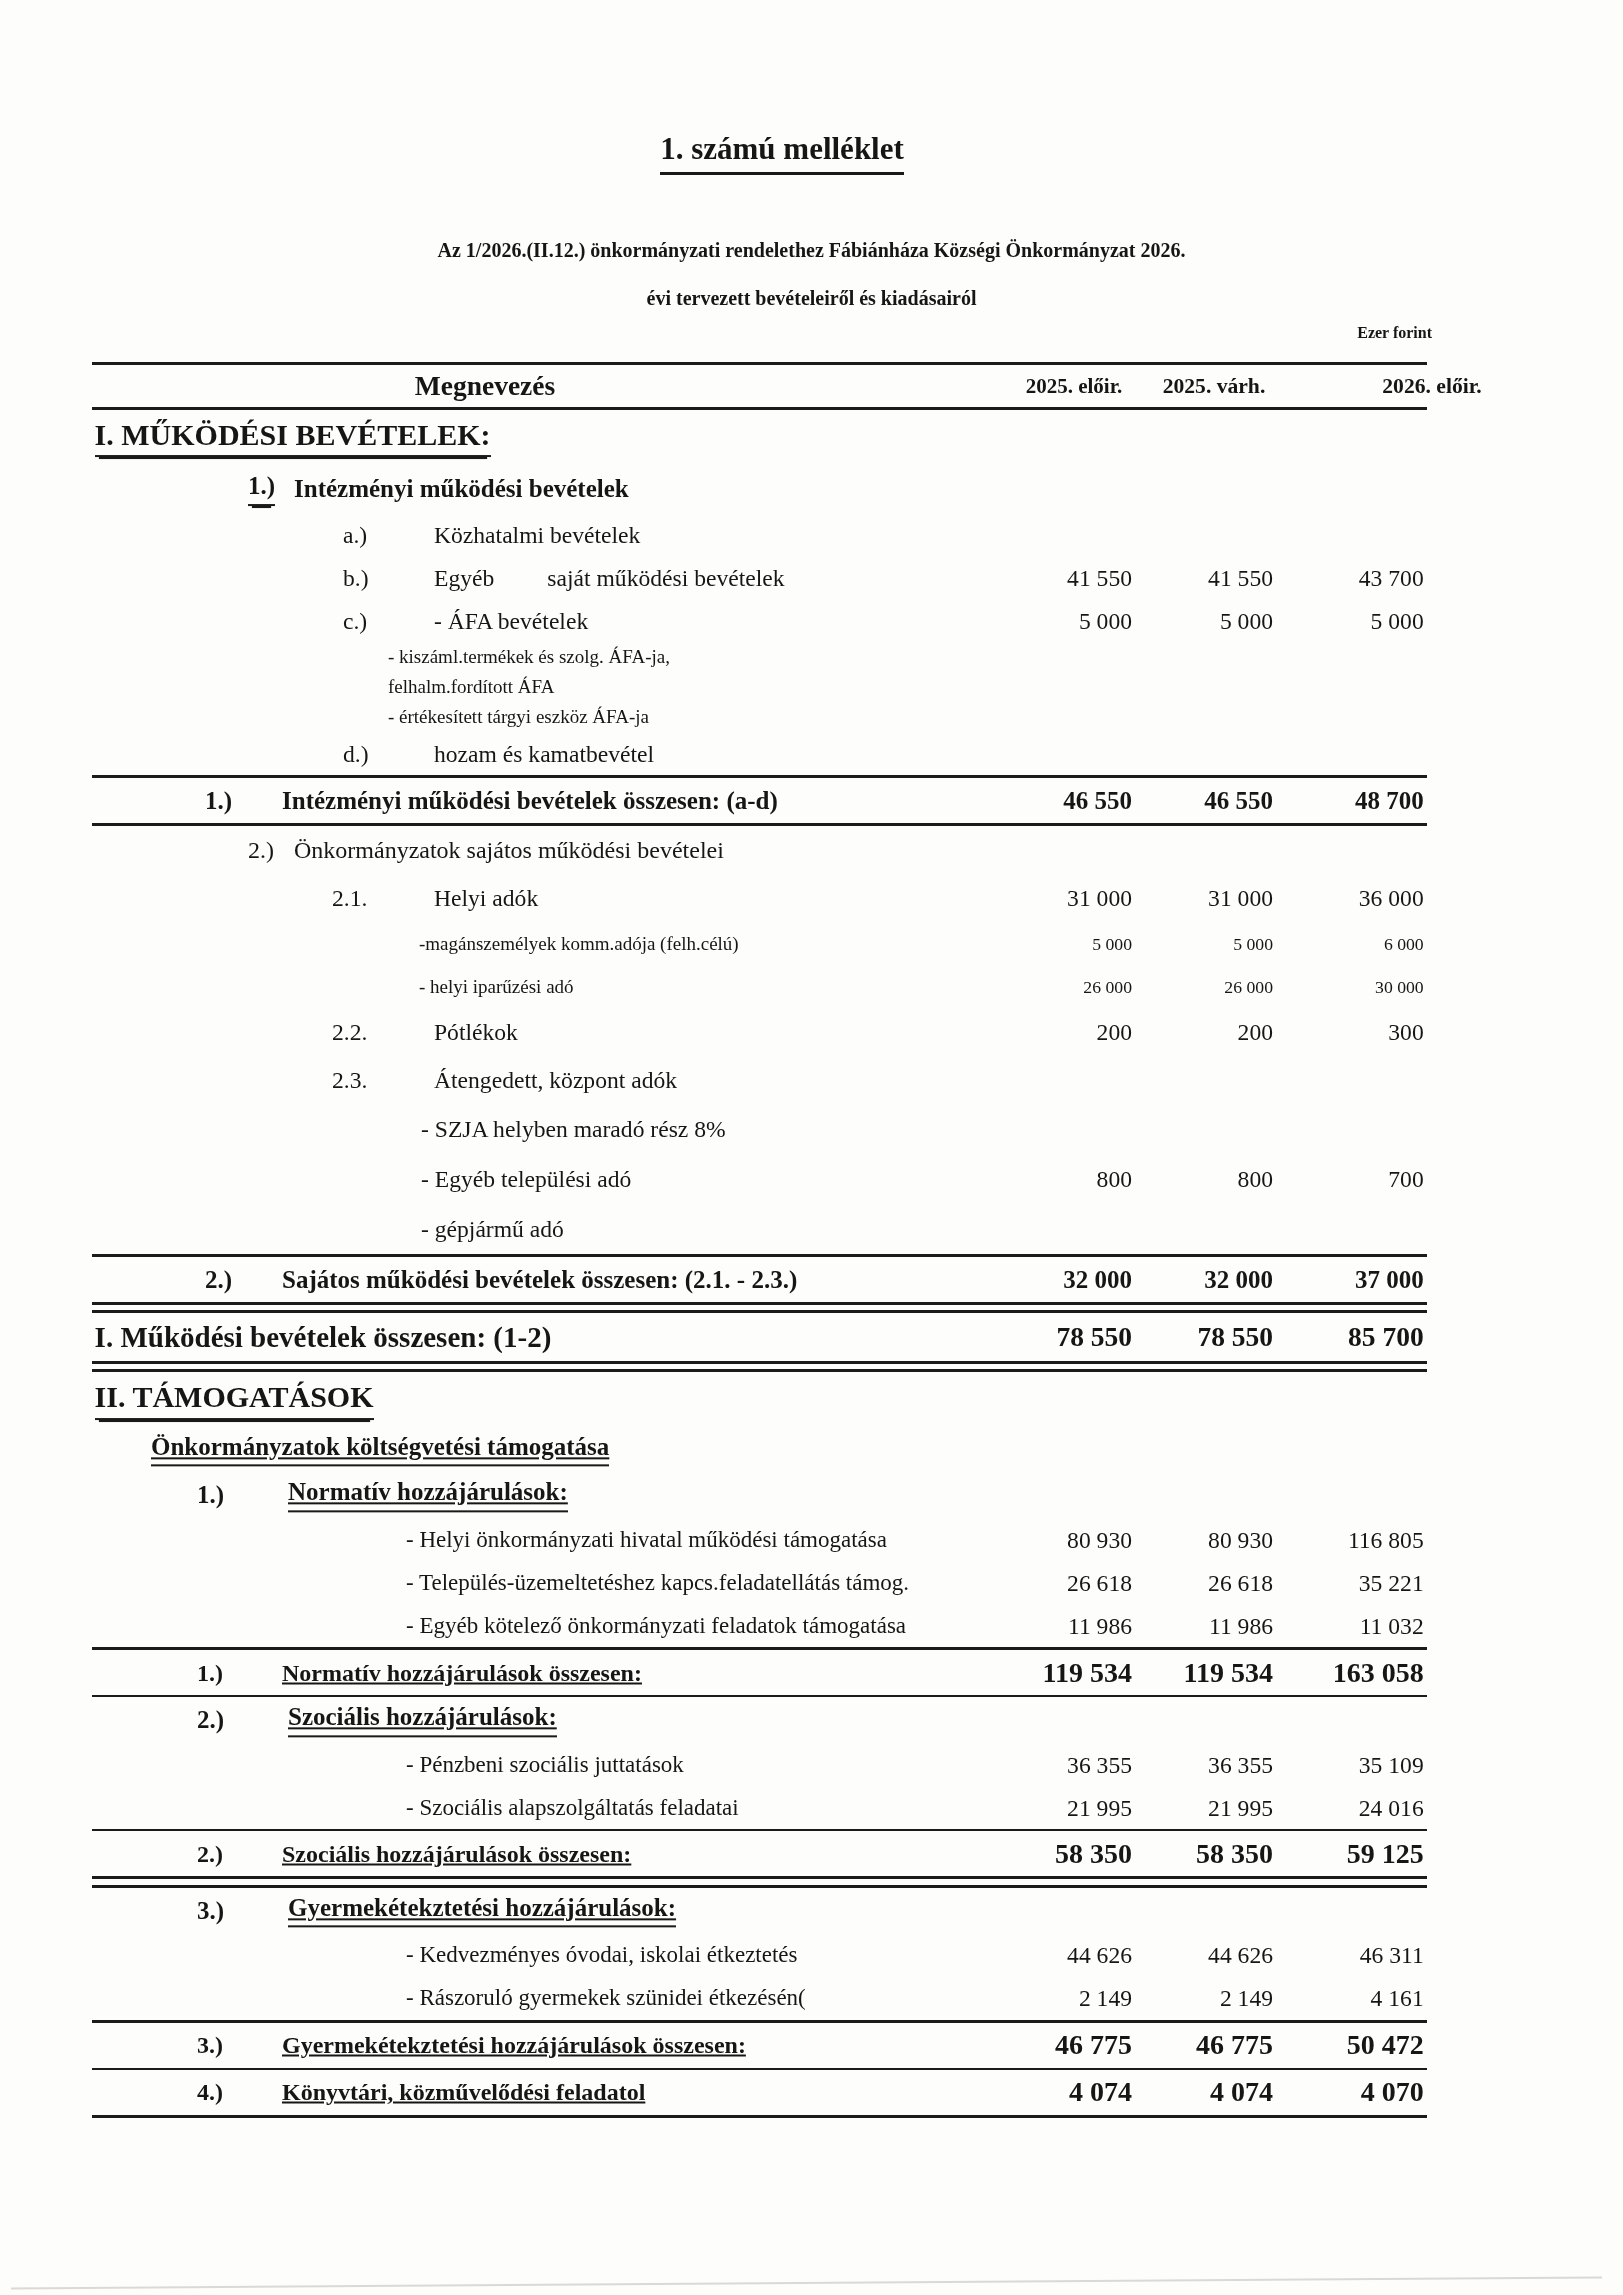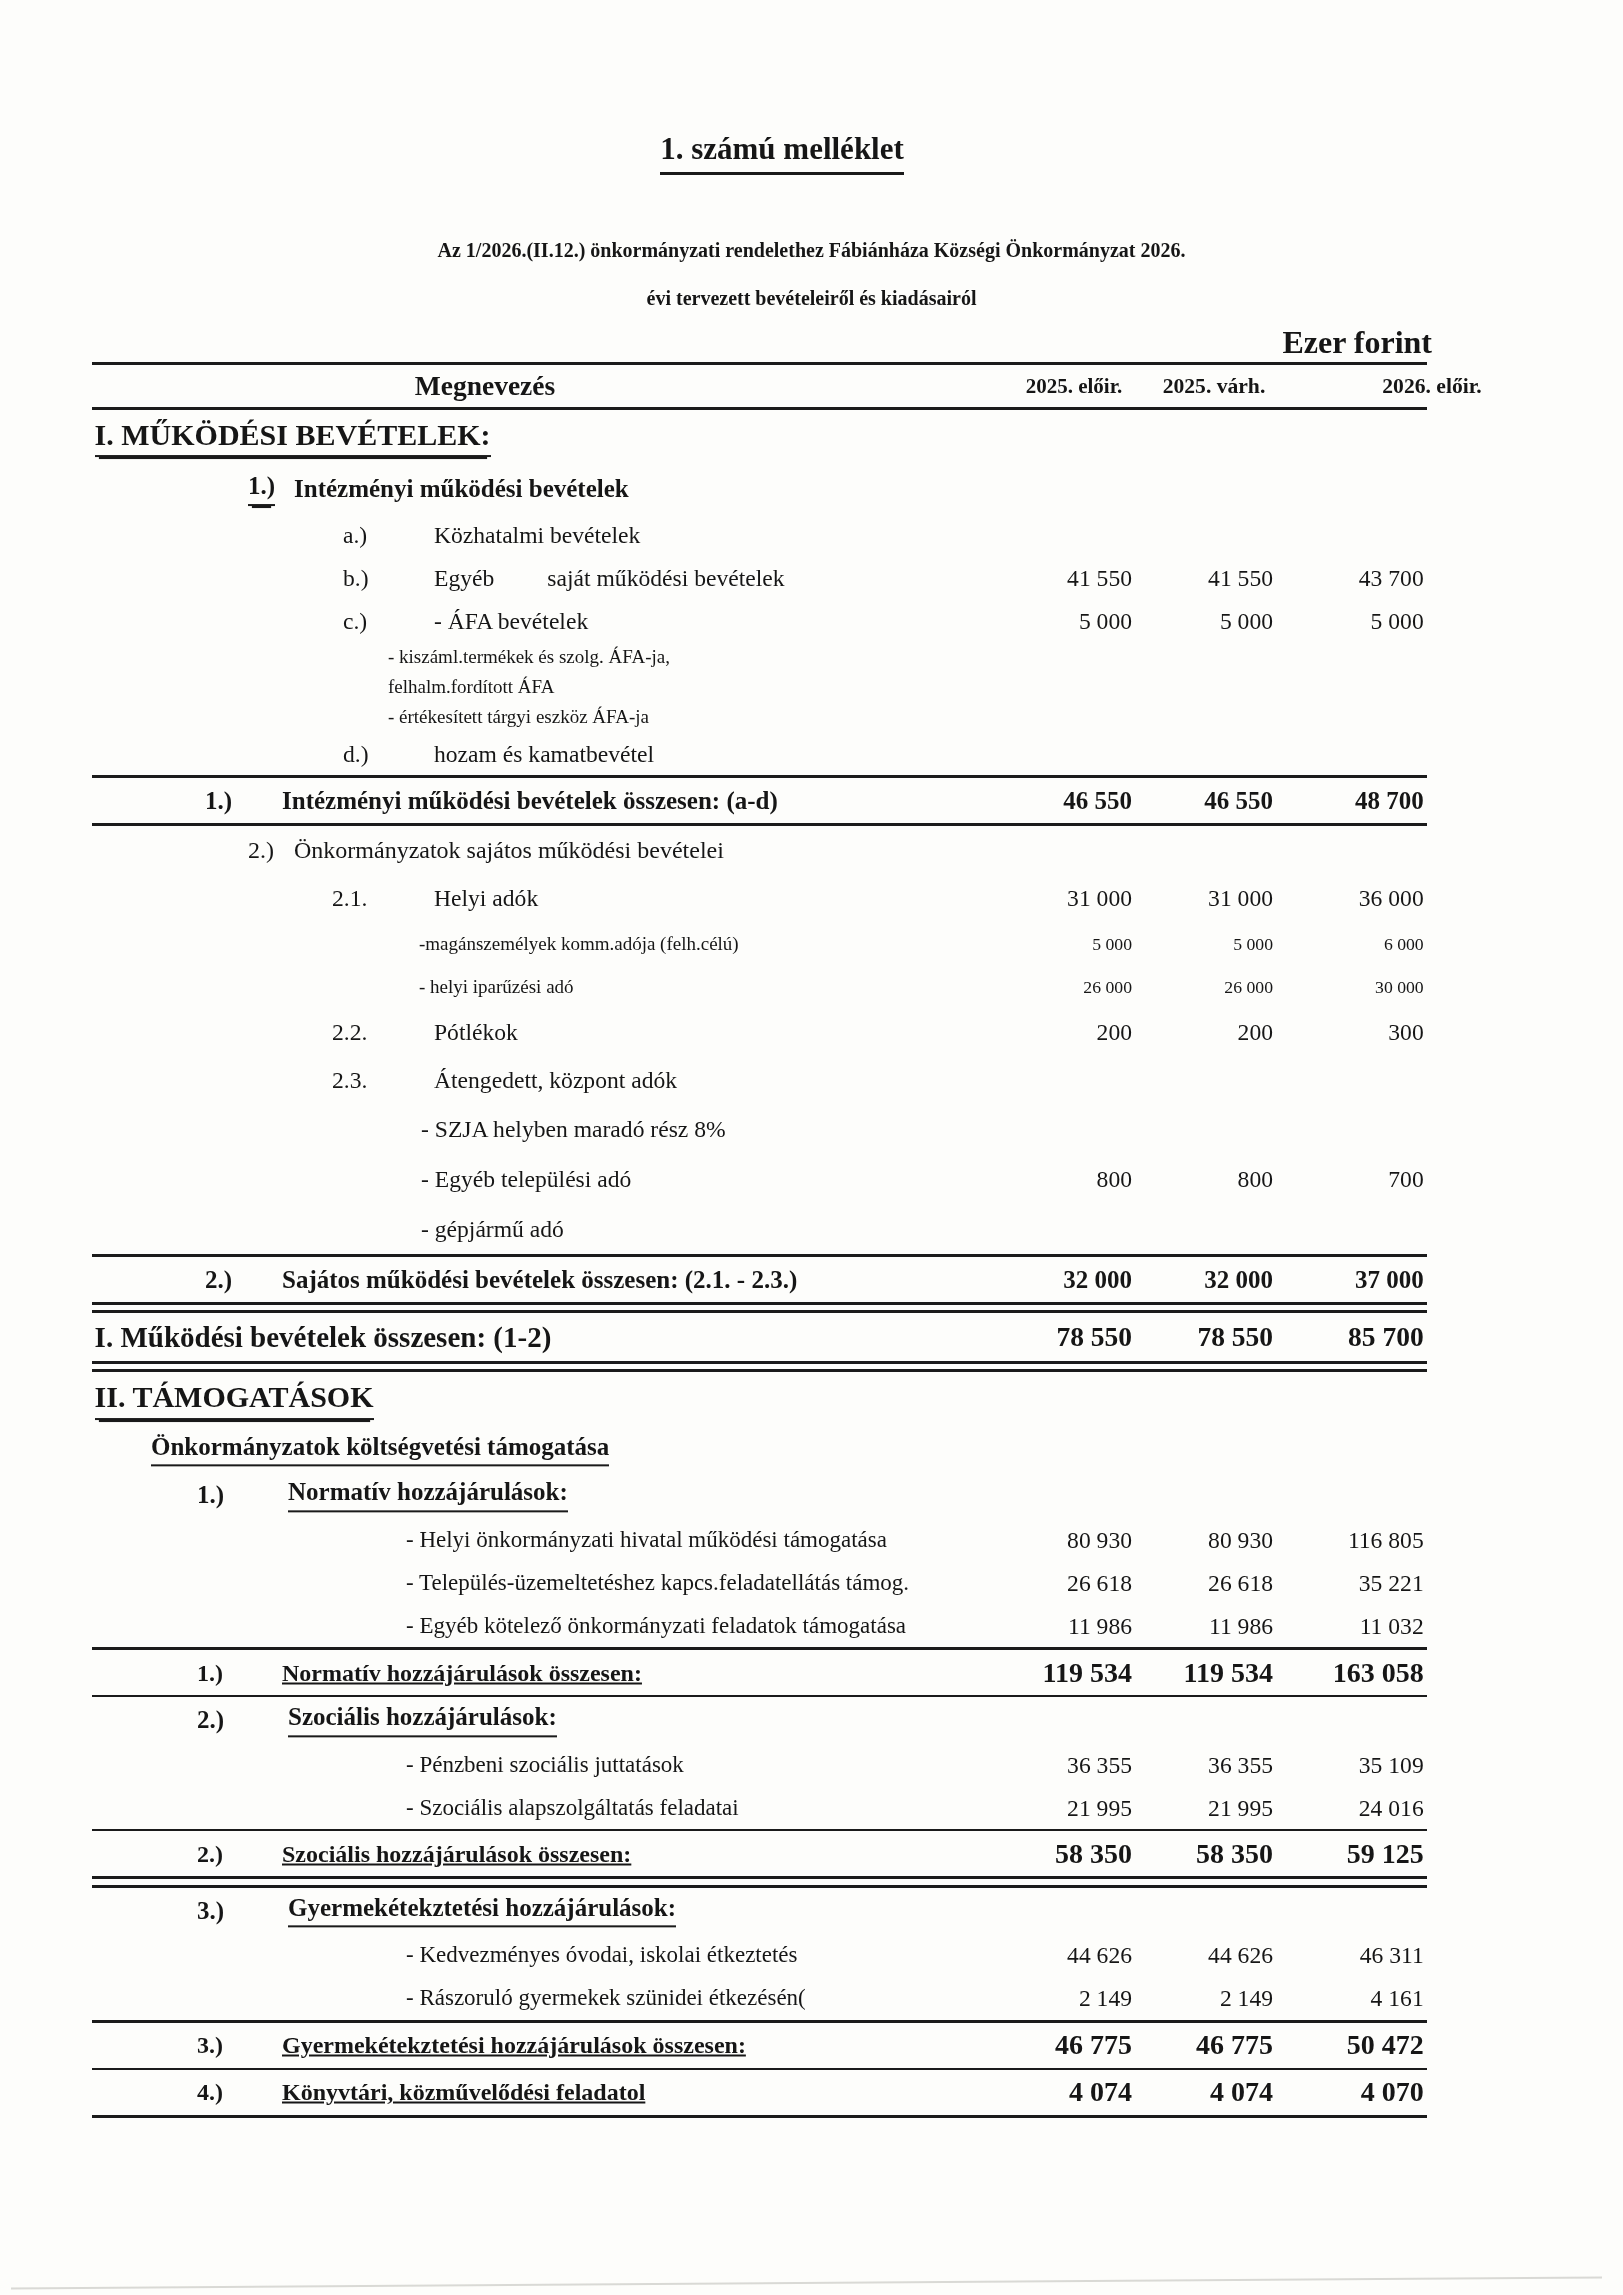--- a/index.html
+++ b/index.html
@@ -18,21 +18,21 @@
   }
   .doc-title .tline{
     display:inline-block;border-bottom:3.3px solid #1a1a1a;padding-bottom:5.2px;
   }
   .doc-subtitle{
     position:absolute;top:226px;left:29.5px;width:1564px;
     text-align:center;font-size:20px;font-weight:bold;line-height:48px;
   }
   .unit-note{
     position:absolute;top:324px;right:191px;
-    font-size:32px;font-weight:bold;
+    font-size:16px;font-weight:bold;
   }
   
   #budget-table{
     position:absolute;left:92px;top:362px;width:1335px;
   }
   .rule{width:100%;}
   .rule.thick{height:0;border-top:3.9px solid #1b1b1b;}
   .rule.medium{height:0;border-top:2.6px solid #1b1b1b;}
   .rule.double{height:5.2px;border-top:3.3px solid #1b1b1b;border-bottom:3.3px solid #1b1b1b;}
   .trow{position:relative;}
@@ -68,21 +68,21 @@
   .v1{right:295px;text-align:right;}
   .v2{right:154px;text-align:right;}
   .v3{right:3.3px;text-align:right;}
   .item .v1,.item .v2,.item .v3,.dec .v1,.dec .v2,.dec .v3,
   .dash .v1,.dash .v2,.dash .v3,.dash2 .v1,.dash2 .v2,.dash2 .v3{font-size:23.6px;}
   .small .v1,.small .v2,.small .v3,.smalldash .v1,.smalldash .v2,.smalldash .v3{font-size:17.7px;}
   .sum .v1,.sum .v2,.sum .v3{font-size:25px;font-weight:bold;}
   .sum2 .v1,.sum2 .v2,.sum2 .v3{font-size:28px;font-weight:bold;}
   .gsum .v1,.gsum .v2,.gsum .v3{font-size:27.5px;font-weight:bold;}
   
-  .u1{border-bottom:2.6px solid #1a1a1a;padding-bottom:3.3px;}
+  .u1{border-bottom:2.6px solid #1a1a1a;padding-bottom:3.3px;text-decoration:underline;}
   .u2{border-bottom:2.6px solid #1a1a1a;padding-bottom:3.9px;box-shadow:0 5.9px 0 -3.9px #1a1a1a;}
   
   .scan-line{
     position:absolute;left:10.5px;top:2282px;width:1591px;height:2px;
     background:#d9d9d5;transform:rotate(-0.4deg);
   }
 </style>
 </head>
 <body>
 

